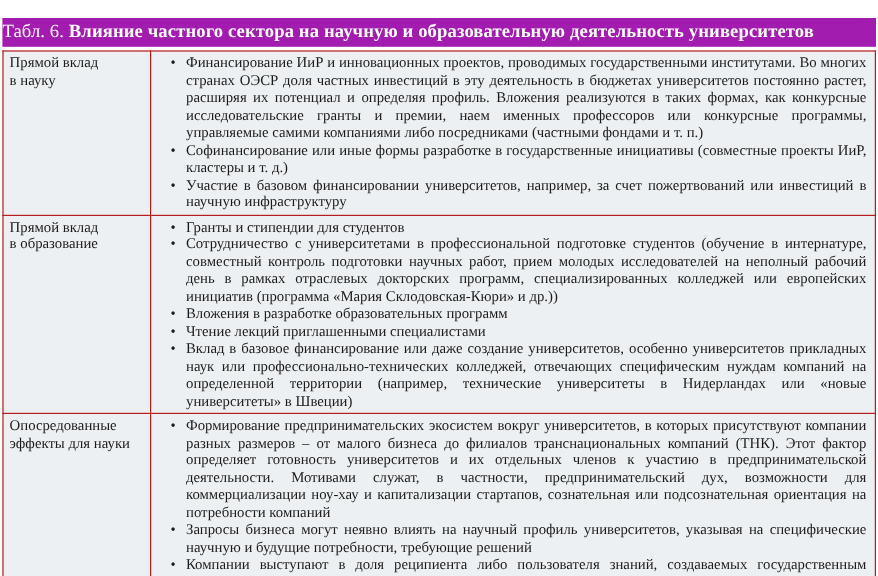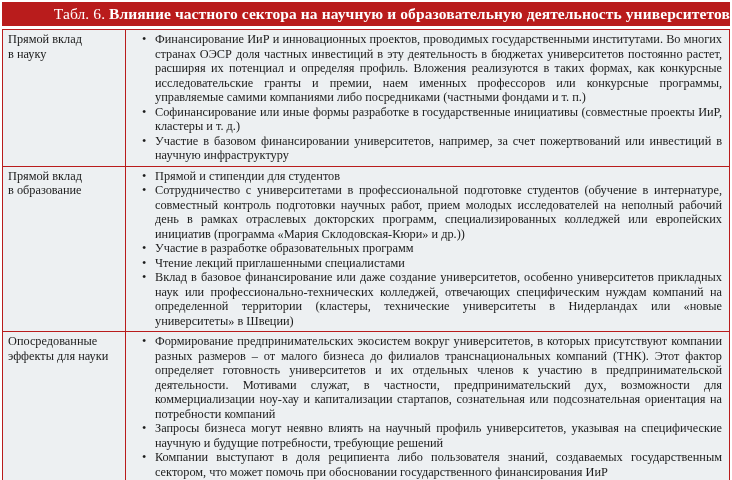--- a/index.html
+++ b/index.html
@@ -11,29 +11,30 @@
   .page {
     position: relative;
     width: 732px;
     height: 480px;
     background: #ffffff;
     overflow: hidden;
     box-sizing: border-box;
     padding: 2px;
   }
   .title-bar {
-    background: #b91c1c;
+    background: #a21caf;
     color: #ffffff;
-    text-align: right;
+    text-align: left;
     font-size: 15.5px;
     line-height: 24px;
     height: 24px;
     letter-spacing: 0.1px;
     margin-bottom: 3px;
     white-space: nowrap;
+    margin-top: 13px;
   }
   .title-bar .title-prefix { font-weight: normal; }
   .title-bar .title-main   { font-weight: bold; }
 
   table.tbl {
     width: 728px;
     border-collapse: collapse;
     table-layout: fixed;
     background: #edf0f2;
     font-size: 12.3px;
@@ -90,25 +91,25 @@
               <li>Участие в базовом финансировании университетов, например, за счет пожертвований или инвестиций в научную инфраструктуру</li>
             </ul>
     </td>
   </tr>
 
   <tr>
     <td class="label-cell">Прямой вклад
 в образование</td>
     <td class="content-cell">
       <ul class="bullets">
-              <li>Прямой и стипендии для студентов</li>
+              <li>Гранты и стипендии для студентов</li>
               <li>Сотрудничество с университетами в профессиональной подготовке студентов (обучение в интернатуре, совместный контроль подготовки научных работ, прием молодых исследователей на неполный рабочий день в рамках отраслевых докторских программ, специализированных колледжей или европейских инициатив (программа «Мария Склодовская-Кюри» и др.))</li>
-              <li>Участие в разработке образовательных программ</li>
+              <li>Вложения в разработке образовательных программ</li>
               <li>Чтение лекций приглашенными специалистами</li>
-              <li>Вклад в базовое финансирование или даже создание университетов, особенно университетов прикладных наук или профессионально-технических колледжей, отвечающих специфическим нуждам компаний на определенной территории (кластеры, технические университеты в Нидерландах или «новые университеты» в Швеции)</li>
+              <li>Вклад в базовое финансирование или даже создание университетов, особенно университетов прикладных наук или профессионально-технических колледжей, отвечающих специфическим нуждам компаний на определенной территории (например, технические университеты в Нидерландах или «новые университеты» в Швеции)</li>
             </ul>
     </td>
   </tr>
 
   <tr>
     <td class="label-cell">Опосредованные
 эффекты для науки</td>
     <td class="content-cell">
       <ul class="bullets">
               <li>Формирование предпринимательских экосистем вокруг университетов, в которых присутствуют компании разных размеров – от малого бизнеса до филиалов транснациональных компаний (ТНК). Этот фактор определяет готовность университетов и их отдельных членов к участию в предпринимательской деятельности. Мотивами служат, в частности, предпринимательский дух, возможности для коммерциализации ноу-хау и капитализации стартапов, сознательная или подсознательная ориентация на потребности компаний</li>

